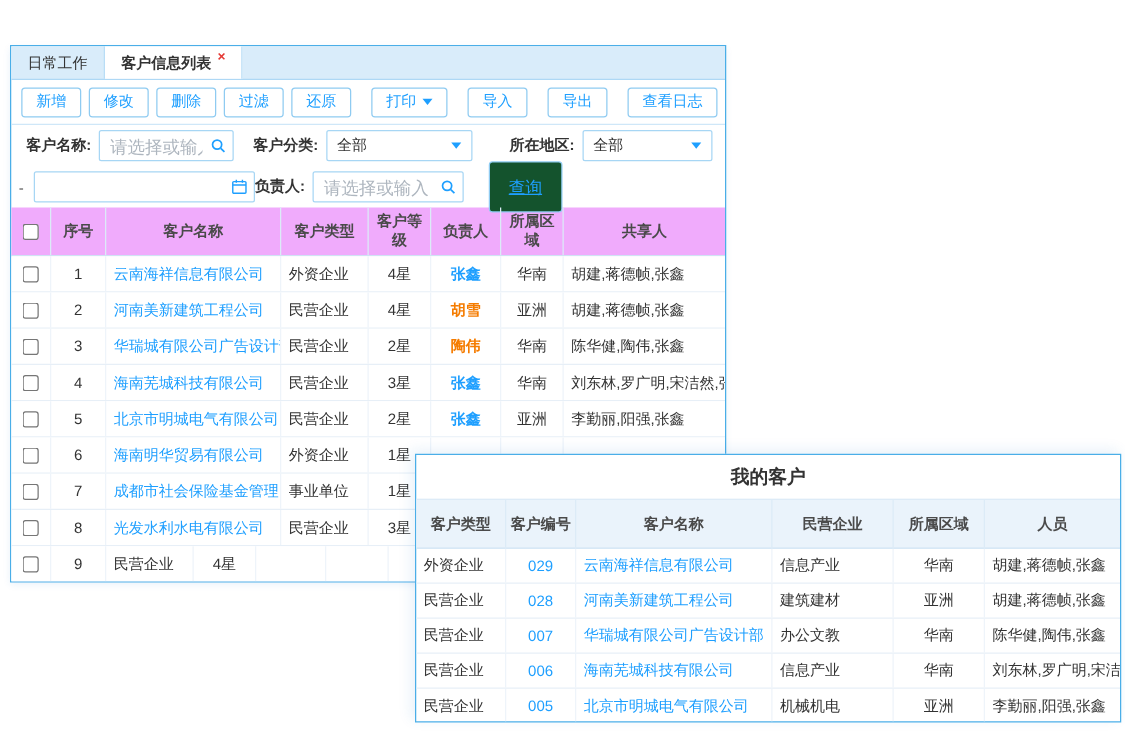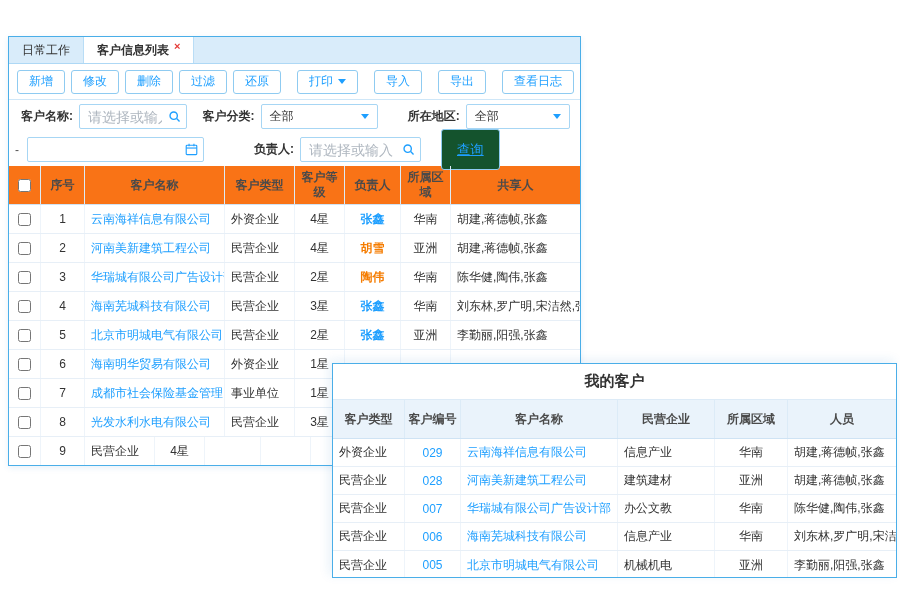--- a/index.html
+++ b/index.html
@@ -25,21 +25,21 @@
   .filter-row { height:33px; display:flex; align-items:center; padding:0 10px; white-space:nowrap; }
   .flabel { font-weight:bold; color:#333; }
   .fld { position:relative; display:inline-flex; align-items:center; }
   .fld input { width:100%; height:25px; border:1px solid #a7d6f4; border-radius:2px; padding:0 24px 0 8px; font-size:14px; color:#333; outline:none; font-family:inherit; }
   .fld input::placeholder { color:#aeb6bf; }
   .fld .icn { position:absolute; right:6px; top:6px; pointer-events:auto; cursor:pointer; }
   .selectbox { height:25px; border:1px solid #a7d6f4; border-radius:2px; background:#fff; display:inline-flex; align-items:center; justify-content:space-between; padding:0 8px; color:#333; cursor:pointer; }
   .query-btn { height:41px; padding:0 15px; background:#14532d; border:1px solid #8fcbf1; border-radius:3px; color:#1e9fff; display:inline-flex; align-items:center; cursor:pointer;text-decoration:underline; }
 
   
-  .thead { display:flex; background:#f97316; border-bottom:1px solid #cfe3f4; }
+  .thead { display:flex; background:#f0abfc; border-bottom:1px solid #cfe3f4; }
   .th { min-height:38px; display:flex; align-items:center; justify-content:center; text-align:center; font-weight:bold; color:#4a4a4a; padding:3px 2px; border-right:1px solid #dcebf7; line-height:1.25; }
   .th:last-child { border-right:none; }
   .trow { display:flex; height:29px; border-bottom:1px solid #e7eff7; background:#fff; }
   .td { display:flex; align-items:center; padding:0 6px; border-right:1px solid #eef4fa; overflow:hidden; white-space:nowrap; }
   .td:last-child { border-right:none; }
   .c-check { width:32px; justify-content:center; padding:0; }
   .c-no { width:44px; justify-content:center; }
   .c-name { width:140px; color:#1e9fff; cursor:pointer; }
   .c-type { width:70px; }
   .c-level { width:50px; justify-content:center; }
@@ -120,21 +120,21 @@
       <input type="text" style="">
       <span class="icn">
         <svg width="13" height="13" viewBox="0 0 16 16">
             <rect x="1.5" y="2.8" width="13" height="11.5" rx="1" fill="none" stroke="#1e9fff" stroke-width="1.4"></rect>
             <line x1="1.5" y1="6.2" x2="14.5" y2="6.2" stroke="#1e9fff" stroke-width="1.4"></line>
             <line x1="5" y1="1" x2="5" y2="4" stroke="#1e9fff" stroke-width="1.4"></line>
             <line x1="11" y1="1" x2="11" y2="4" stroke="#1e9fff" stroke-width="1.4"></line>
           </svg>
       </span>
     </span>
-    <span class="flabel" style="margin-left:50px;">负责人:</span>
+    <span class="flabel" style="">负责人:</span>
     <span class="fld" style="width:121px; margin-left:6px;">
       <input type="text" placeholder="请选择或输入" style="">
       <span class="icn">
         <svg width="13" height="13" viewBox="0 0 16 16">
             <circle cx="7" cy="7" r="4.5" fill="none" stroke="#1e9fff" stroke-width="1.7"></circle>
             <line x1="10.6" y1="10.6" x2="14.2" y2="14.2" stroke="#1e9fff" stroke-width="1.7"></line>
           </svg>
       </span>
     </span>
     <button class="query-btn" style="margin-left:20px;">查询</button>

